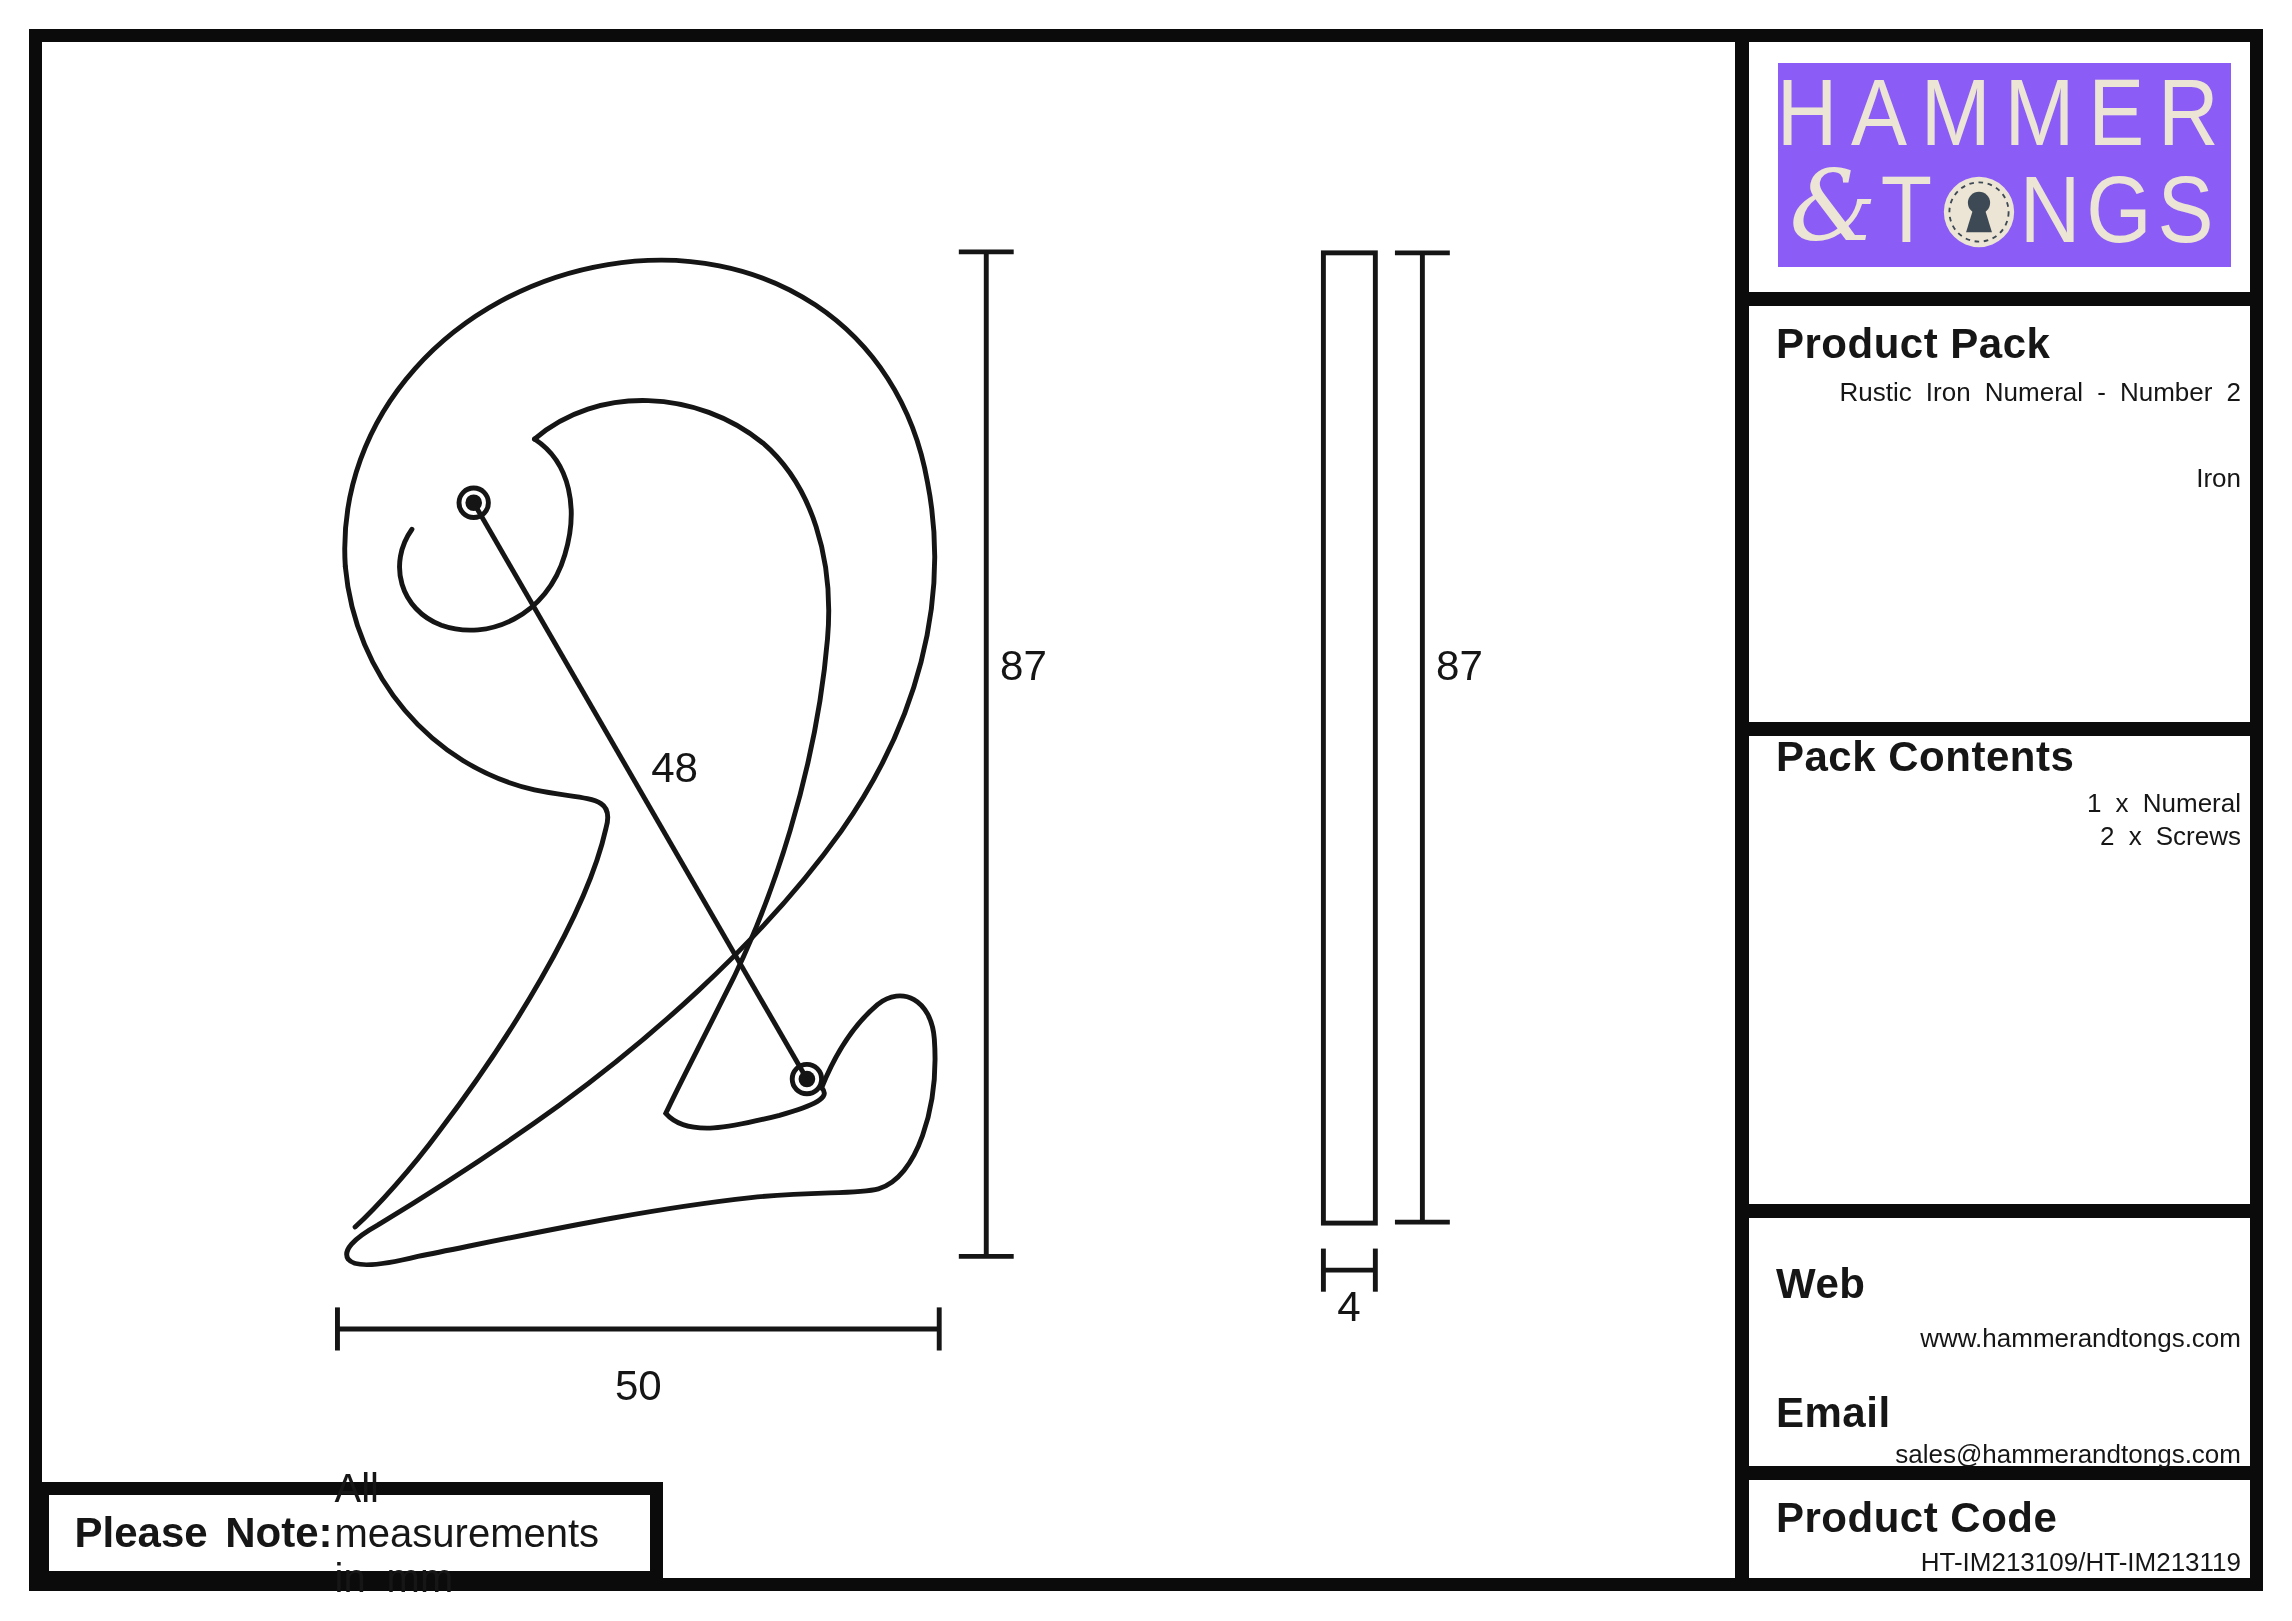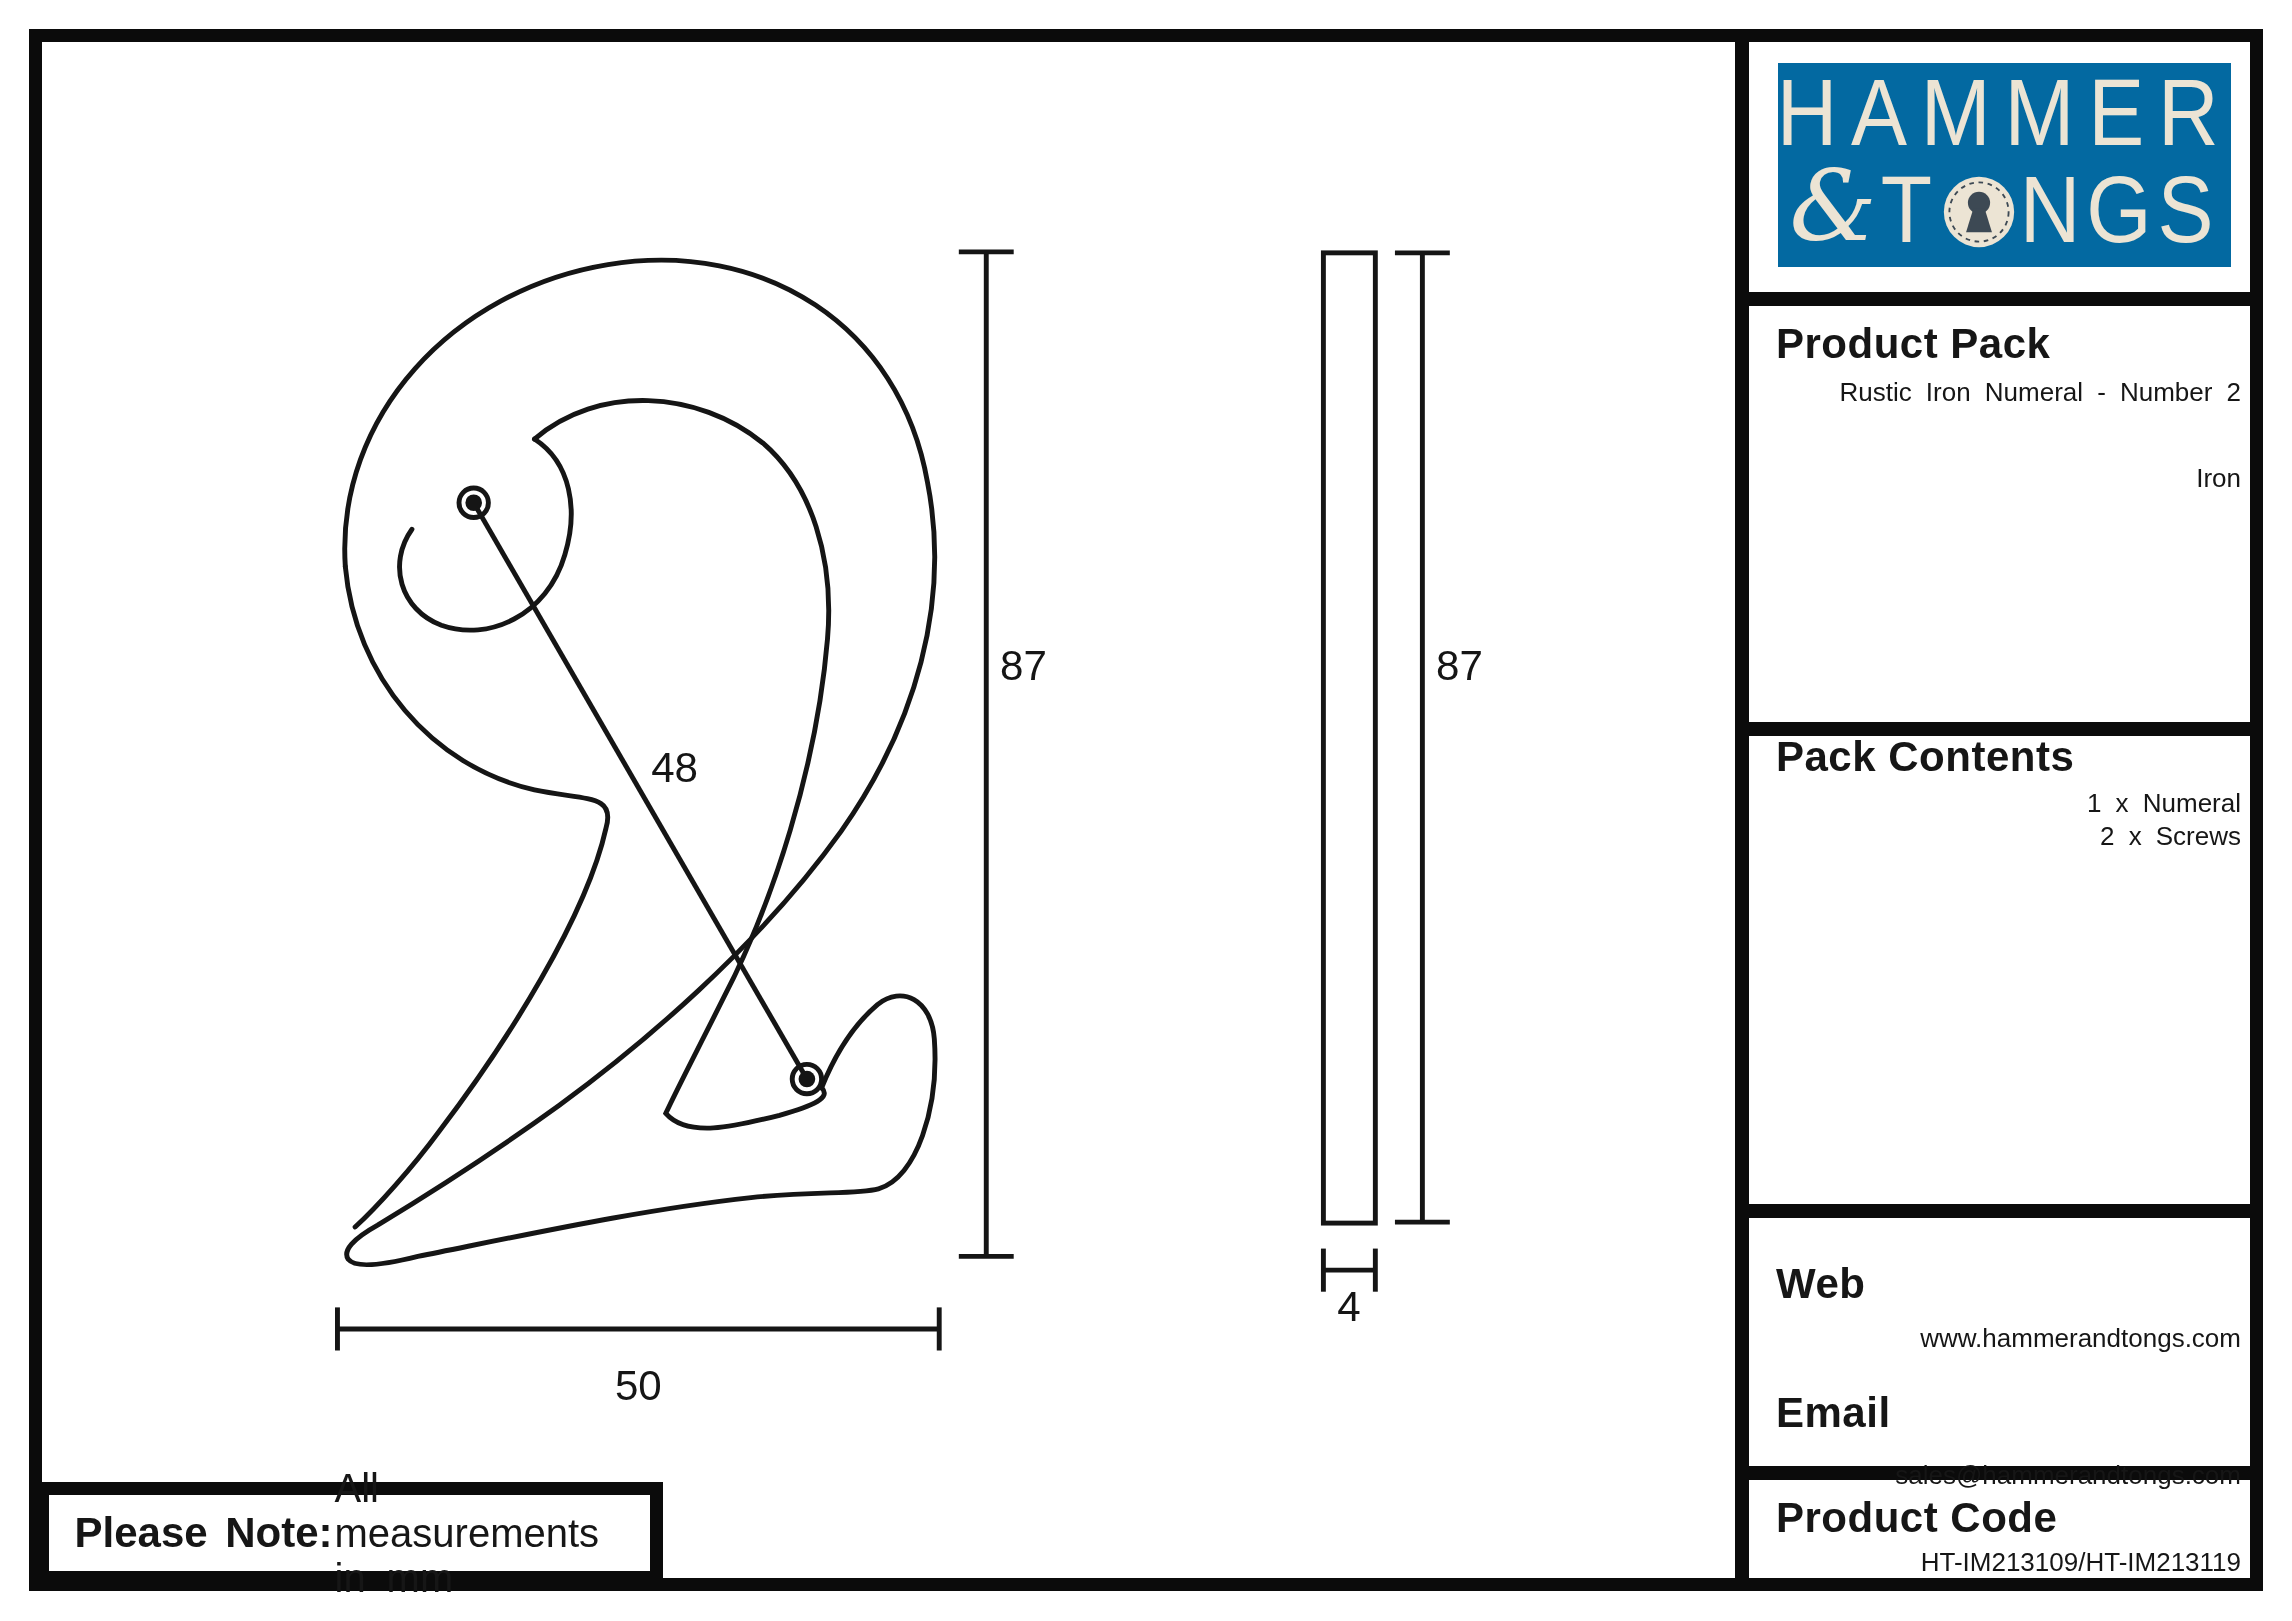--- a/index.html
+++ b/index.html
@@ -120,21 +120,21 @@
     </g>
   </svg>
 
   <div class="outer-border"></div>
   <div class="v-divider"></div>
   <div class="h-divider" style="top:292px"></div>
   <div class="h-divider" style="top:722px"></div>
   <div class="h-divider" style="top:1204px"></div>
   <div class="h-divider" style="top:1466px"></div>
 
-  <div class="logo-box" style="background: #0369a1; color: rgb(236, 228, 212); text-align: center;">
+  <div class="logo-box" style="background: #8b5cf6; color: rgb(236, 228, 212); text-align: center;">
     <div class="logo-line1">HAMMER</div>
     <div class="logo-line2">
       <span class="logo-amp">&amp;</span>
       <span class="logo-tongs">T</span>
       <span class="keyhole-wrap">
         <svg width="74" height="74" viewBox="0 0 40 40">
           <circle cx="20" cy="20" r="19" fill="#ece4d4"></circle>
           <circle cx="20" cy="20" r="16" fill="none" stroke="#3d4954" stroke-width="1" stroke-dasharray="2.5 2.5"></circle>
           <circle cx="20" cy="15" r="6" fill="#3d4954"></circle>
           <path d="M17 18 L13 31 L27 31 L23 18 Z" fill="#3d4954"></path>
@@ -155,21 +155,21 @@
     <div class="side-label">Pack Contents</div>
     <div class="side-value" style="margin-top:5.9px">1 x Numeral</div>
     <div class="side-value" style="margin-top:0">2 x Screws</div>
   </div>
 
   <div class="side-block" style="top:1260px">
     <div class="side-label">Web</div>
     <div class="side-value" style="margin-top:14px">www.hammerandtongs.com</div>
     <div style="height:33px"></div>
     <div class="side-label">Email</div>
-    <div class="side-value" style="margin-top:22px">sales@hammerandtongs.com</div>
+    <div class="side-value" style="margin-top:1px">sales@hammerandtongs.com</div>
   </div>
 
   <div class="side-block" style="top:1494px">
     <div class="side-label">Product Code</div>
     <div class="side-value" style="margin-top:3.9px;word-spacing:0">HT-IM213109/HT-IM213119</div>
   </div>
 
   <div class="note-box">
     <span class="note-label">Please Note:</span>
     <span class="note-text">All measurements in mm</span>

